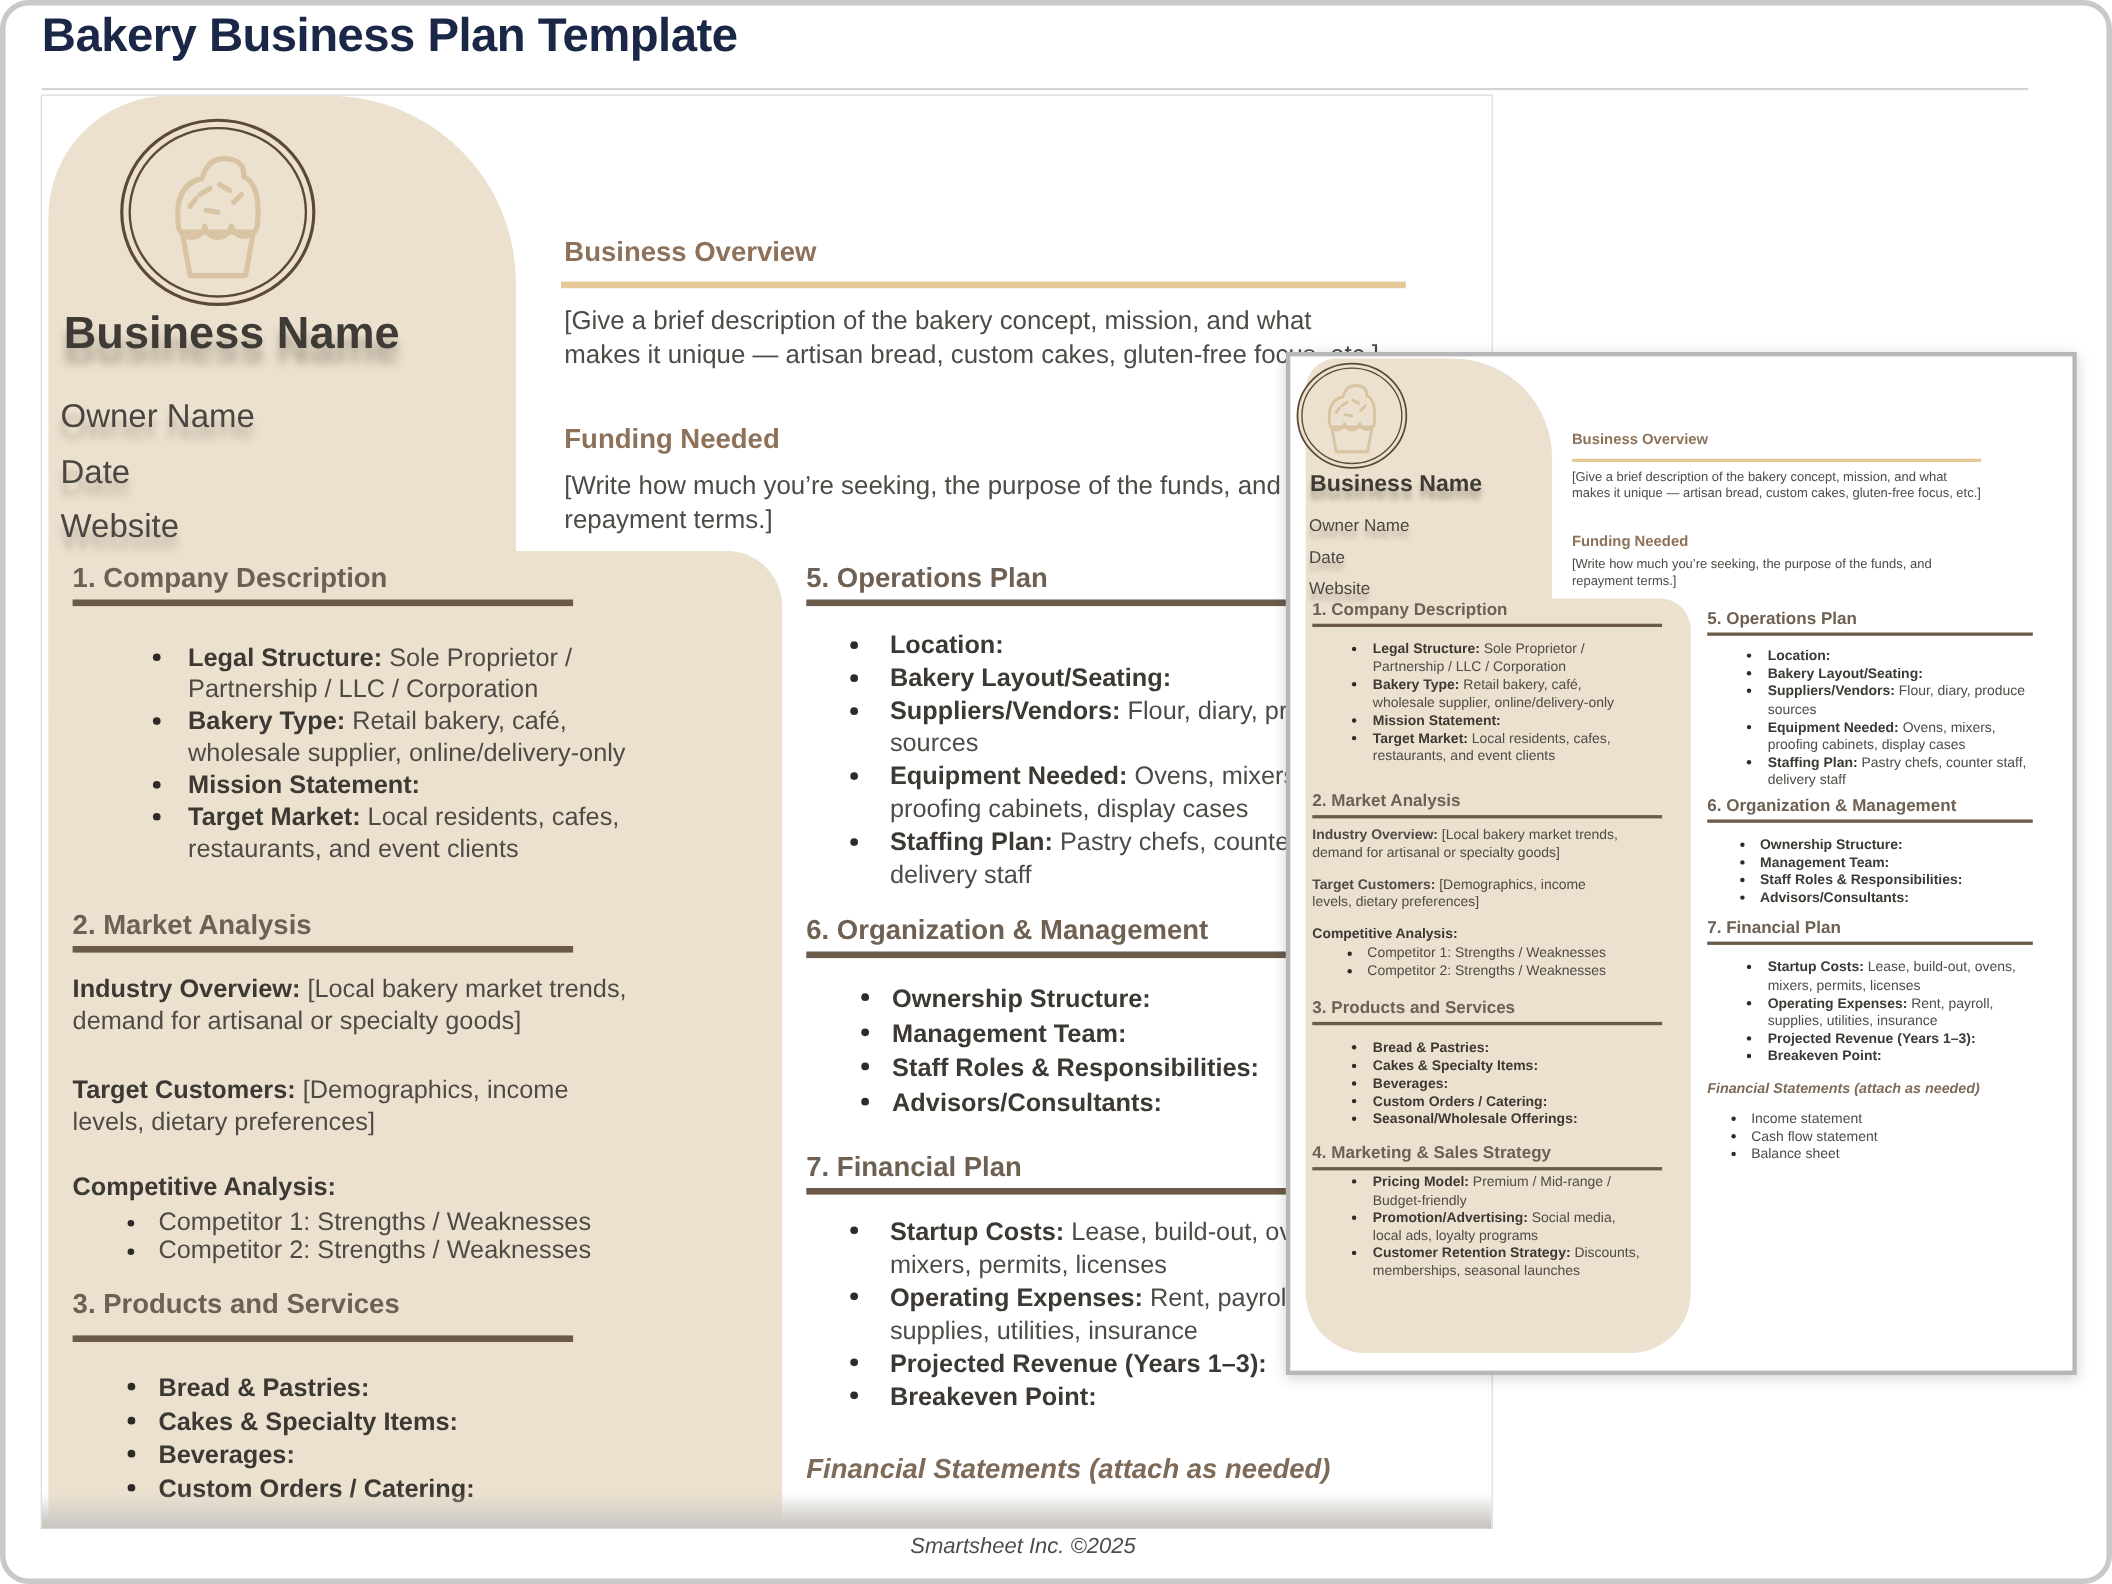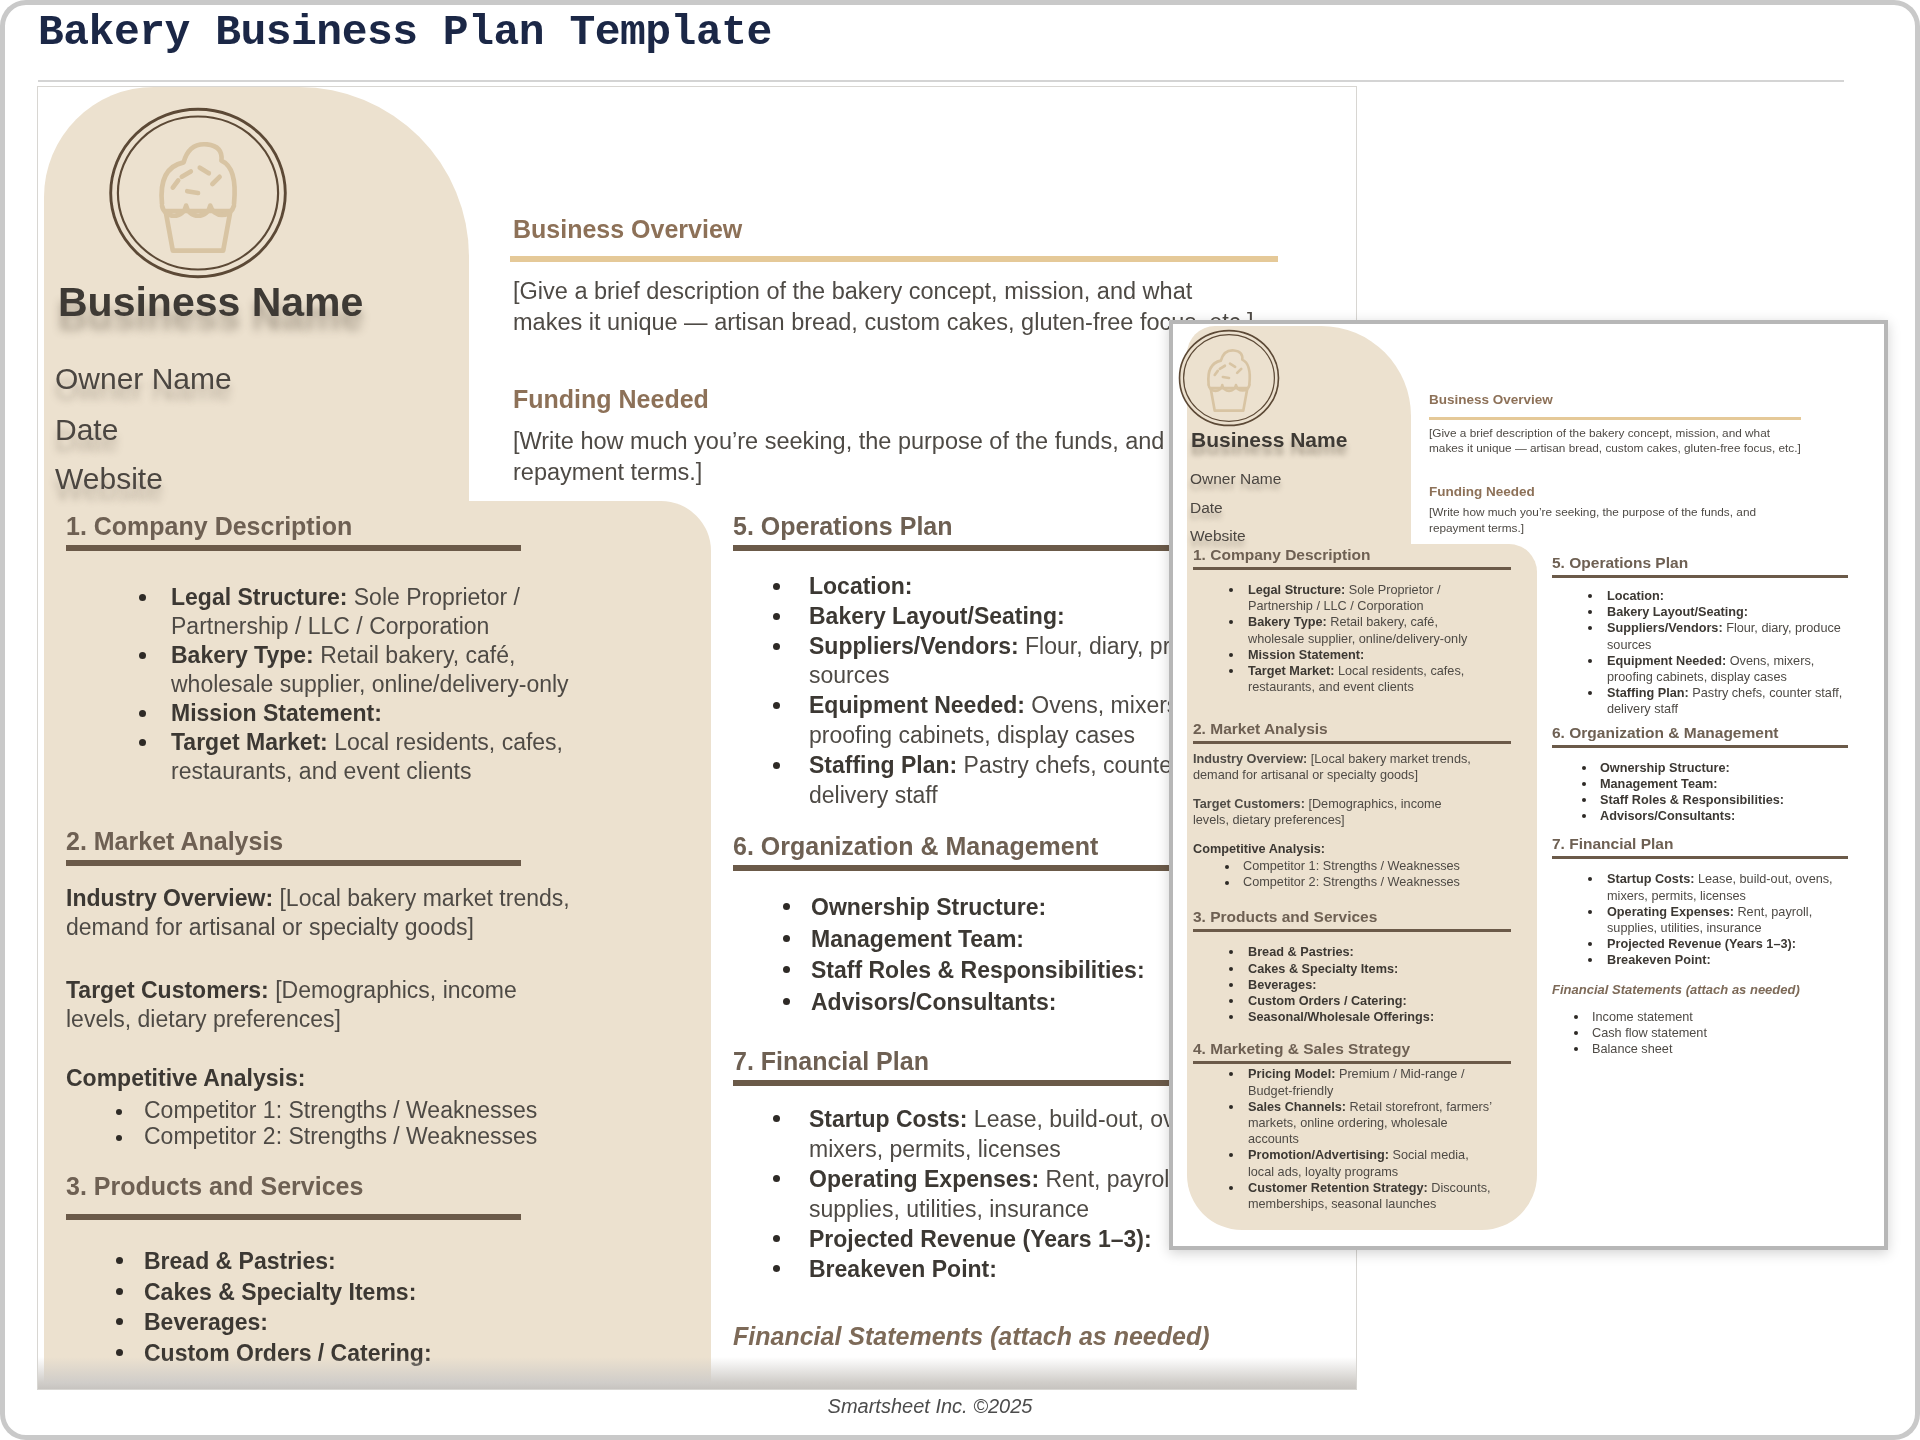--- a/index.html
+++ b/index.html
@@ -4,21 +4,21 @@
 <style>
   html,body { margin:0; padding:0; background:#ffffff; }
   #canvas {
     position:relative; width:1920px; height:1440px; overflow:hidden;
     font-family:"Liberation Sans", sans-serif; background:#ffffff;
     border-radius:26px; box-shadow: inset 0 0 0 5px #c9c9c9;
   }
   
   .main-title {
     position:absolute; left:38px; top:8px; font-size:43px; font-weight:bold;
-    letter-spacing:-0.5px; color:#1b2746;font-family:Liberation Mono, monospace;
+    letter-spacing:-0.5px; color:#1b2746;
   }
   .top-rule { position:absolute; left:38px; top:80px; width:1806px; height:2px; background:#d4d4d4; }
   .footer {
     position:absolute; left:650px; top:1395px; width:560px; text-align:center;
     font-size:20px; font-style:italic; color:#4c4c4c;
   }
   
   #page {
     position:absolute; left:37px; top:86px; width:1320px; height:1304px;
     background:#ffffff; border:1px solid #d8d6d2; box-sizing:border-box; overflow:hidden;
@@ -299,23 +299,20 @@
             <li><b>Custom Orders / Catering:</b></li>
             <li><b>Seasonal/Wholesale Offerings:</b></li>
           </ul>
       </div>
       <div class="sec-m s4m">
         <h4>4. Marketing &amp; Sales Strategy</h4>
         <div class="bar-m"></div>
         <ul>
             <li><b>Pricing Model:</b> Premium / Mid-range /
 Budget-friendly</li>
-            <li><b>Sales Channels:</b> Retail storefront, farmers’
-markets, online ordering, wholesale
-accounts</li>
             <li><b>Promotion/Advertising:</b> Social media,
 local ads, loyalty programs</li>
             <li><b>Customer Retention Strategy:</b> Discounts,
 memberships, seasonal launches</li>
           </ul>
       </div>
     </div>
 
     <div class="right-m">
       <div class="sec-m s5m">

